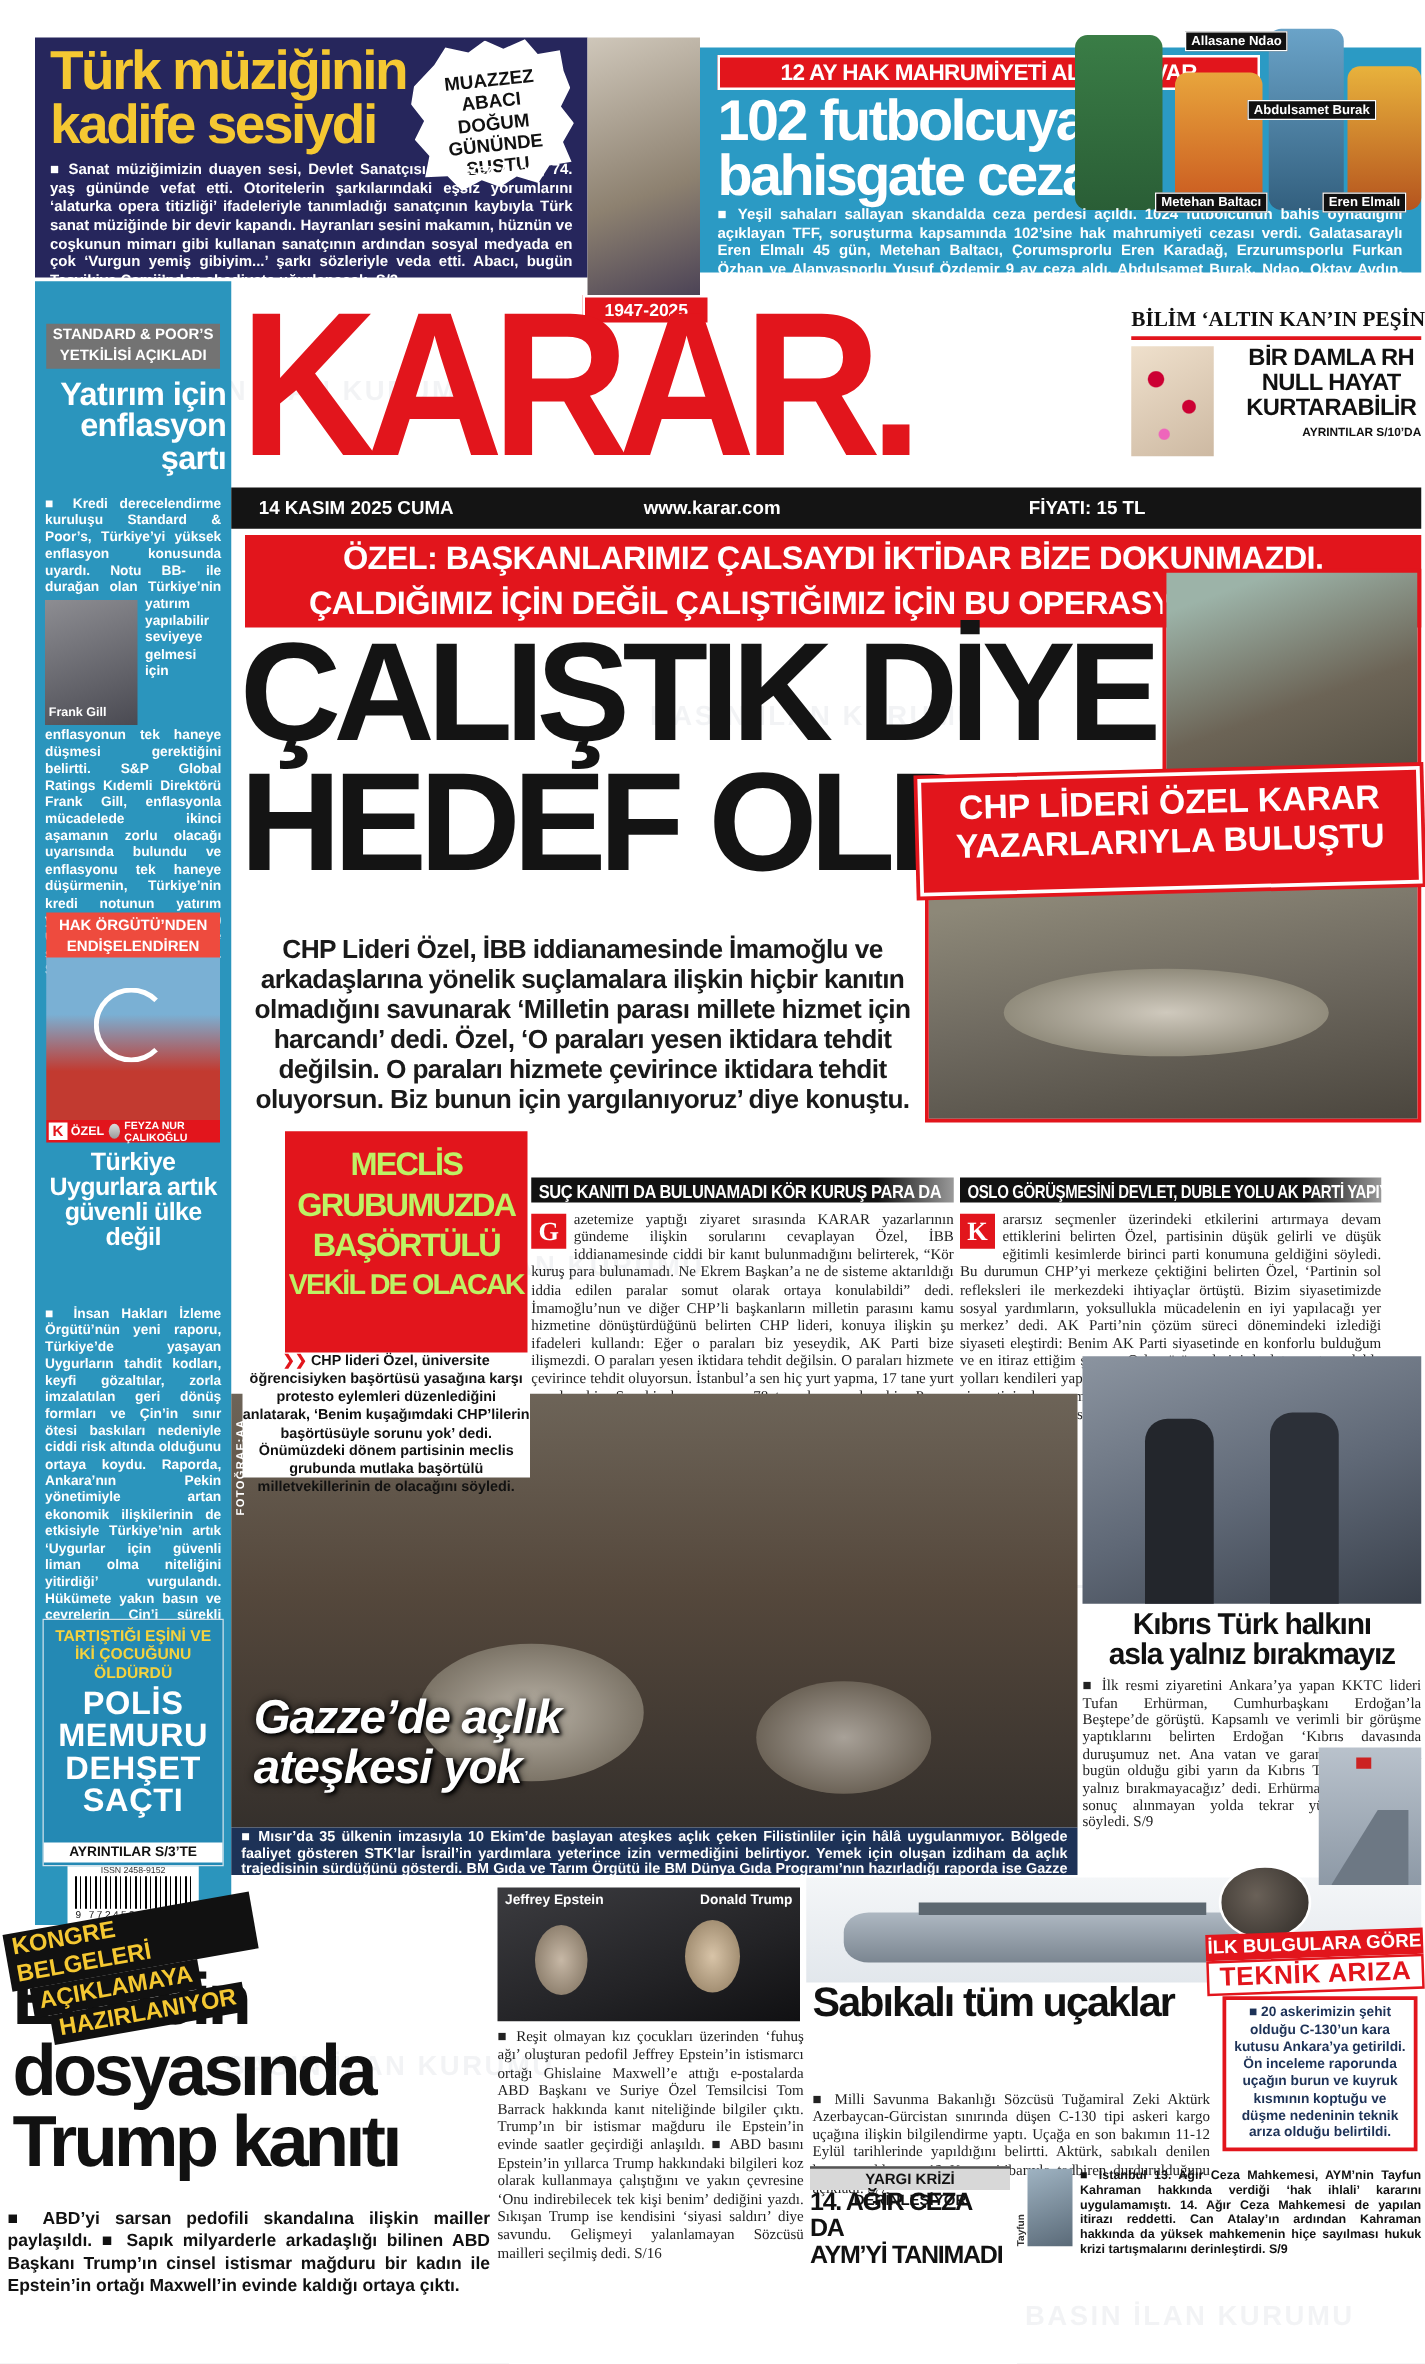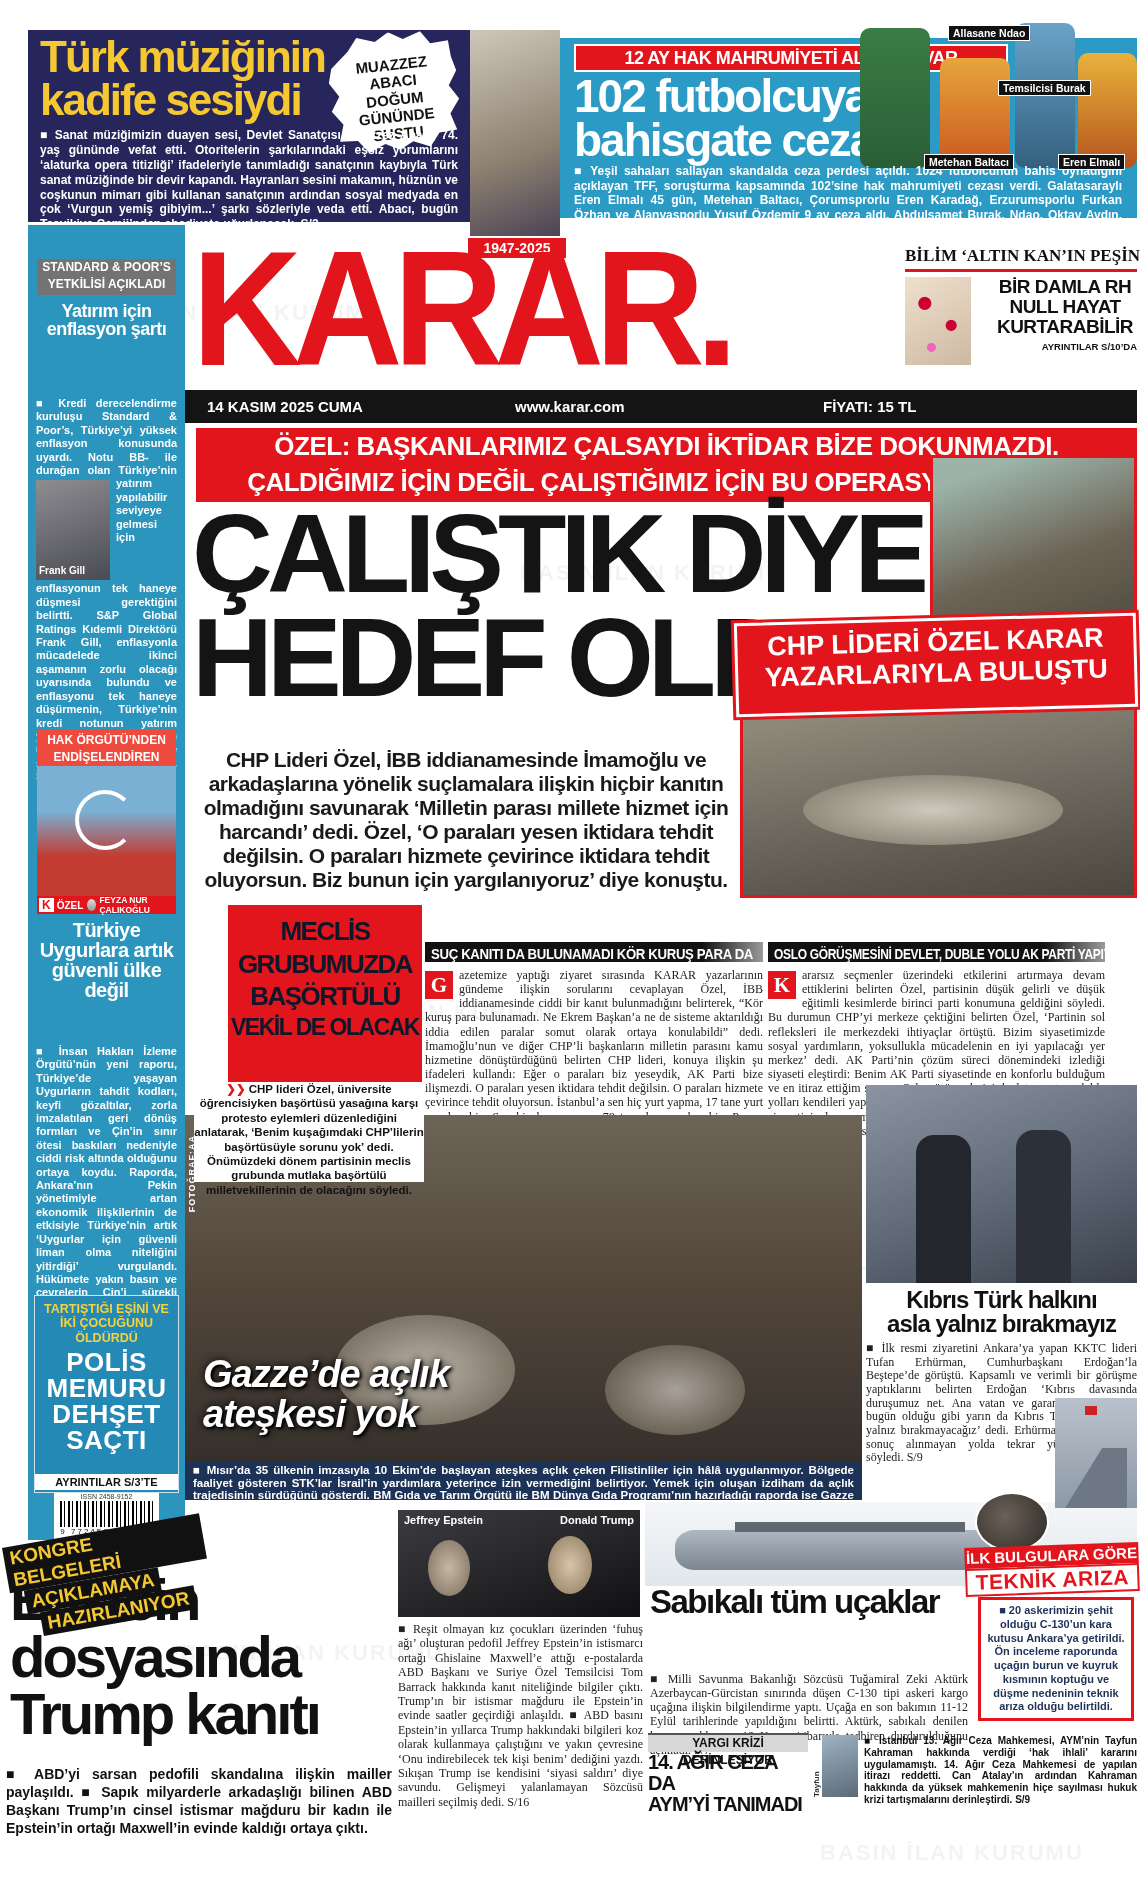--- a/index.html
+++ b/index.html
@@ -50,28 +50,28 @@
 
     <div class="ab" style="left:300px;top:-20px;width:277px;height:150px;">
       <div class="ab" style="left:0;top:10px;width:70px;height:140px;background:linear-gradient(180deg,#3a7d46,#2a5e36);border-radius:10px;"></div>
       <div class="ab" style="left:80px;top:40px;width:70px;height:110px;background:linear-gradient(180deg,#e8a53c,#c9571f);border-radius:10px;"></div>
       <div class="ab" style="left:155px;top:5px;width:60px;height:145px;background:linear-gradient(180deg,#6aa3c8,#33607f);border-radius:10px;"></div>
       <div class="ab" style="left:218px;top:35px;width:59px;height:115px;background:linear-gradient(180deg,#e8b23c,#b5541e);border-radius:10px;"></div>
     </div>
     <div class="ab just" style="left:14px;top:126px;width:548px;font-size:12px;font-weight:bold;color:#fff;line-height:1.22;">■ Yeşil sahaları sallayan skandalda ceza perdesi açıldı. 1024 futbolcunun bahis oynadığını açıklayan TFF, soruşturma kapsamında 102’sine hak mahrumiyeti cezası verdi. Galatasaraylı Eren Elmalı 45 gün, Metehan Baltacı, Çorumsprorlu Eren Karadağ, Erzurumsporlu Furkan Özhan ve Alanyasporlu Yusuf Özdemir 9 ay ceza aldı. Abdulsamet Burak, Ndao, Oktay Aydın, Orkun Özdemir ve Ali Şaşal Vural’a 12 ay hak mahrumiyeti verildi. AYRINTILAR SPOR’DA</div>
   </div>
   <span class="namechip" style="left:948px;top:25px;">Allasane Ndao</span>
-  <span class="namechip" style="left:998px;top:80px;">Temsilcisi Burak</span>
+  <span class="namechip" style="left:998px;top:80px;">Abdulsamet Burak</span>
   <span class="namechip" style="left:924px;top:154px;">Metehan Baltacı</span>
   <span class="namechip" style="left:1058px;top:154px;">Eren Elmalı</span>
 
   <div class="ab" style="left:28px;top:225px;width:157px;height:1315px;background:#2b95bd;">
 
     <div class="ab ctr" style="left:9px;top:34px;width:139px;height:36px;background:#737373;color:#fff;font-weight:bold;font-size:12px;line-height:1.4;padding-top:0;">STANDARD &amp; POOR’S YETKİLİSİ AÇIKLADI</div>
-    <div class="ab ctr" style="left:4px;top:78px;width:149px;font-size:18px;font-weight:bold;color:#fff;line-height:.98;letter-spacing:-.5px;">Yatırım için enflasyon şartı</div>
+    <div class="ab ctr" style="left:4px;top:78px;width:149px;font-size:26px;font-weight:bold;color:#fff;line-height:.98;letter-spacing:-.5px;text-align:right;">Yatırım için enflasyon şartı</div>
     <div class="ab just" style="left:8px;top:172px;width:141px;font-size:11px;font-weight:bold;color:#fff;line-height:1.22;">
       <span>■ Kredi derecelendirme kuruluşu Standard &amp; Poor’s, Türkiye’yi yüksek enflasyon konusunda uyardı. Notu BB- ile durağan olan Türkiye’nin yatırım</span>
       <span class="photo" style="float:left;width:74px;height:100px;margin:3px 6px 2px 0;position:relative;background:linear-gradient(160deg,#8d8d92,#4a4a52);">
         <span style="position:absolute;left:3px;bottom:3px;color:#fff;font-size:10px;font-weight:bold;">Frank Gill</span>
       </span>
       <span>yapılabilir seviyeye gelmesi için enflasyonun tek haneye düşmesi gerektiğini belirtti. S&amp;P Global Ratings Kıdemli Direktörü Frank Gill, enflasyonla mücadelede ikinci aşamanın zorlu olacağı uyarısında bulundu ve enflasyonu tek haneye düşürmenin, Türkiye’nin kredi notunun yatırım yapılabilir seviyeye (BBB-) ulaşmasında kritik öneme sahip olacağını ifade etti. S/4</span>
     </div>
 
     <div class="ab ctr" style="left:9px;top:505px;width:139px;height:36px;background:#ee4b3e;color:#fff;font-weight:bold;font-size:12px;line-height:1.4;padding-top:2px;">HAK ÖRGÜTÜ’NDEN ENDİŞELENDİREN RAPOR</div>
     <div class="ab" style="left:9px;top:541px;width:139px;height:130px;background:linear-gradient(180deg,#7ab0d4 35%,#c23a30 70%);">
@@ -134,21 +134,21 @@
     <div style="position:absolute;left:60px;top:70px;width:260px;height:70px;background:radial-gradient(ellipse at center,#cfc9bd,#8d8878 75%);border-radius:50%;"></div>
   </div>
 
   <div class="ab ctr" style="left:735px;top:618px;width:396px;height:82px;background:#e2151c;border:3px solid #fff;box-shadow:0 0 0 3px #e2151c;transform:rotate(-1.5deg);color:#fff;font-weight:bold;font-size:27px;line-height:1.15;padding-top:6px;z-index:3;">
     <div>CHP LİDERİ ÖZEL KARAR</div>
     <div>YAZARLARIYLA BULUŞTU</div>
   </div>
 
   <div class="ab ctr" style="left:196px;top:748px;width:540px;font-size:21px;font-weight:bold;color:#1a1a1a;line-height:1.14;letter-spacing:-.5px;">CHP Lideri Özel, İBB iddianamesinde İmamoğlu ve arkadaşlarına yönelik suçlamalara ilişkin hiçbir kanıtın olmadığını savunarak ‘Milletin parası millete hizmet için harcandı’ dedi. Özel, ‘O paraları yesen iktidara tehdit değilsin. O paraları hizmete çevirince iktidara tehdit oluyorsun. Biz bunun için yargılanıyoruz’ diye konuştu.</div>
 
-  <div class="ab ctr" style="left:228px;top:905px;width:194px;height:170px;background:#e2151c;color:#0f172a;font-weight:bold;font-size:26px;line-height:1.25;letter-spacing:-1.5px;padding-top:10px;">
+  <div class="ab ctr" style="left:228px;top:905px;width:194px;height:170px;background:#e2151c;color:#bef264;font-weight:bold;font-size:26px;line-height:1.25;letter-spacing:-1.5px;padding-top:10px;">
     <div>MECLİS</div>
     <div>GRUBUMUZDA</div>
     <div>BAŞÖRTÜLÜ</div>
     <div style="font-size:23px;">VEKİL DE OLACAK</div>
   </div>
   <div class="ab ctr meclis-note" style="left:194px;top:1082px;width:230px;height:100px;background:#fff;z-index:2;font-size:11.5px;font-weight:bold;color:#111;line-height:1.25;"><span>CHP lideri Özel, üniversite öğrencisiyken başörtüsü yasağına karşı protesto eylemleri düzenlediğini anlatarak, ‘Benim kuşağımdaki CHP’lilerin başörtüsüyle sorunu yok’ dedi. Önümüzdeki dönem partisinin meclis grubunda mutlaka başörtülü milletvekillerinin de olacağını söyledi.</span></div>
 
   <div class="ab" style="left:425px;top:902px;width:338px;">
     <div class="colhead"><span style="display:inline-block;transform:scaleX(.88);transform-origin:left center;">SUÇ KANITI DA BULUNAMADI KÖR KURUŞ PARA DA</span></div>
     <div class="serif just" style="margin-top:6px;font-size:12px;line-height:1.18;color:#222;">

